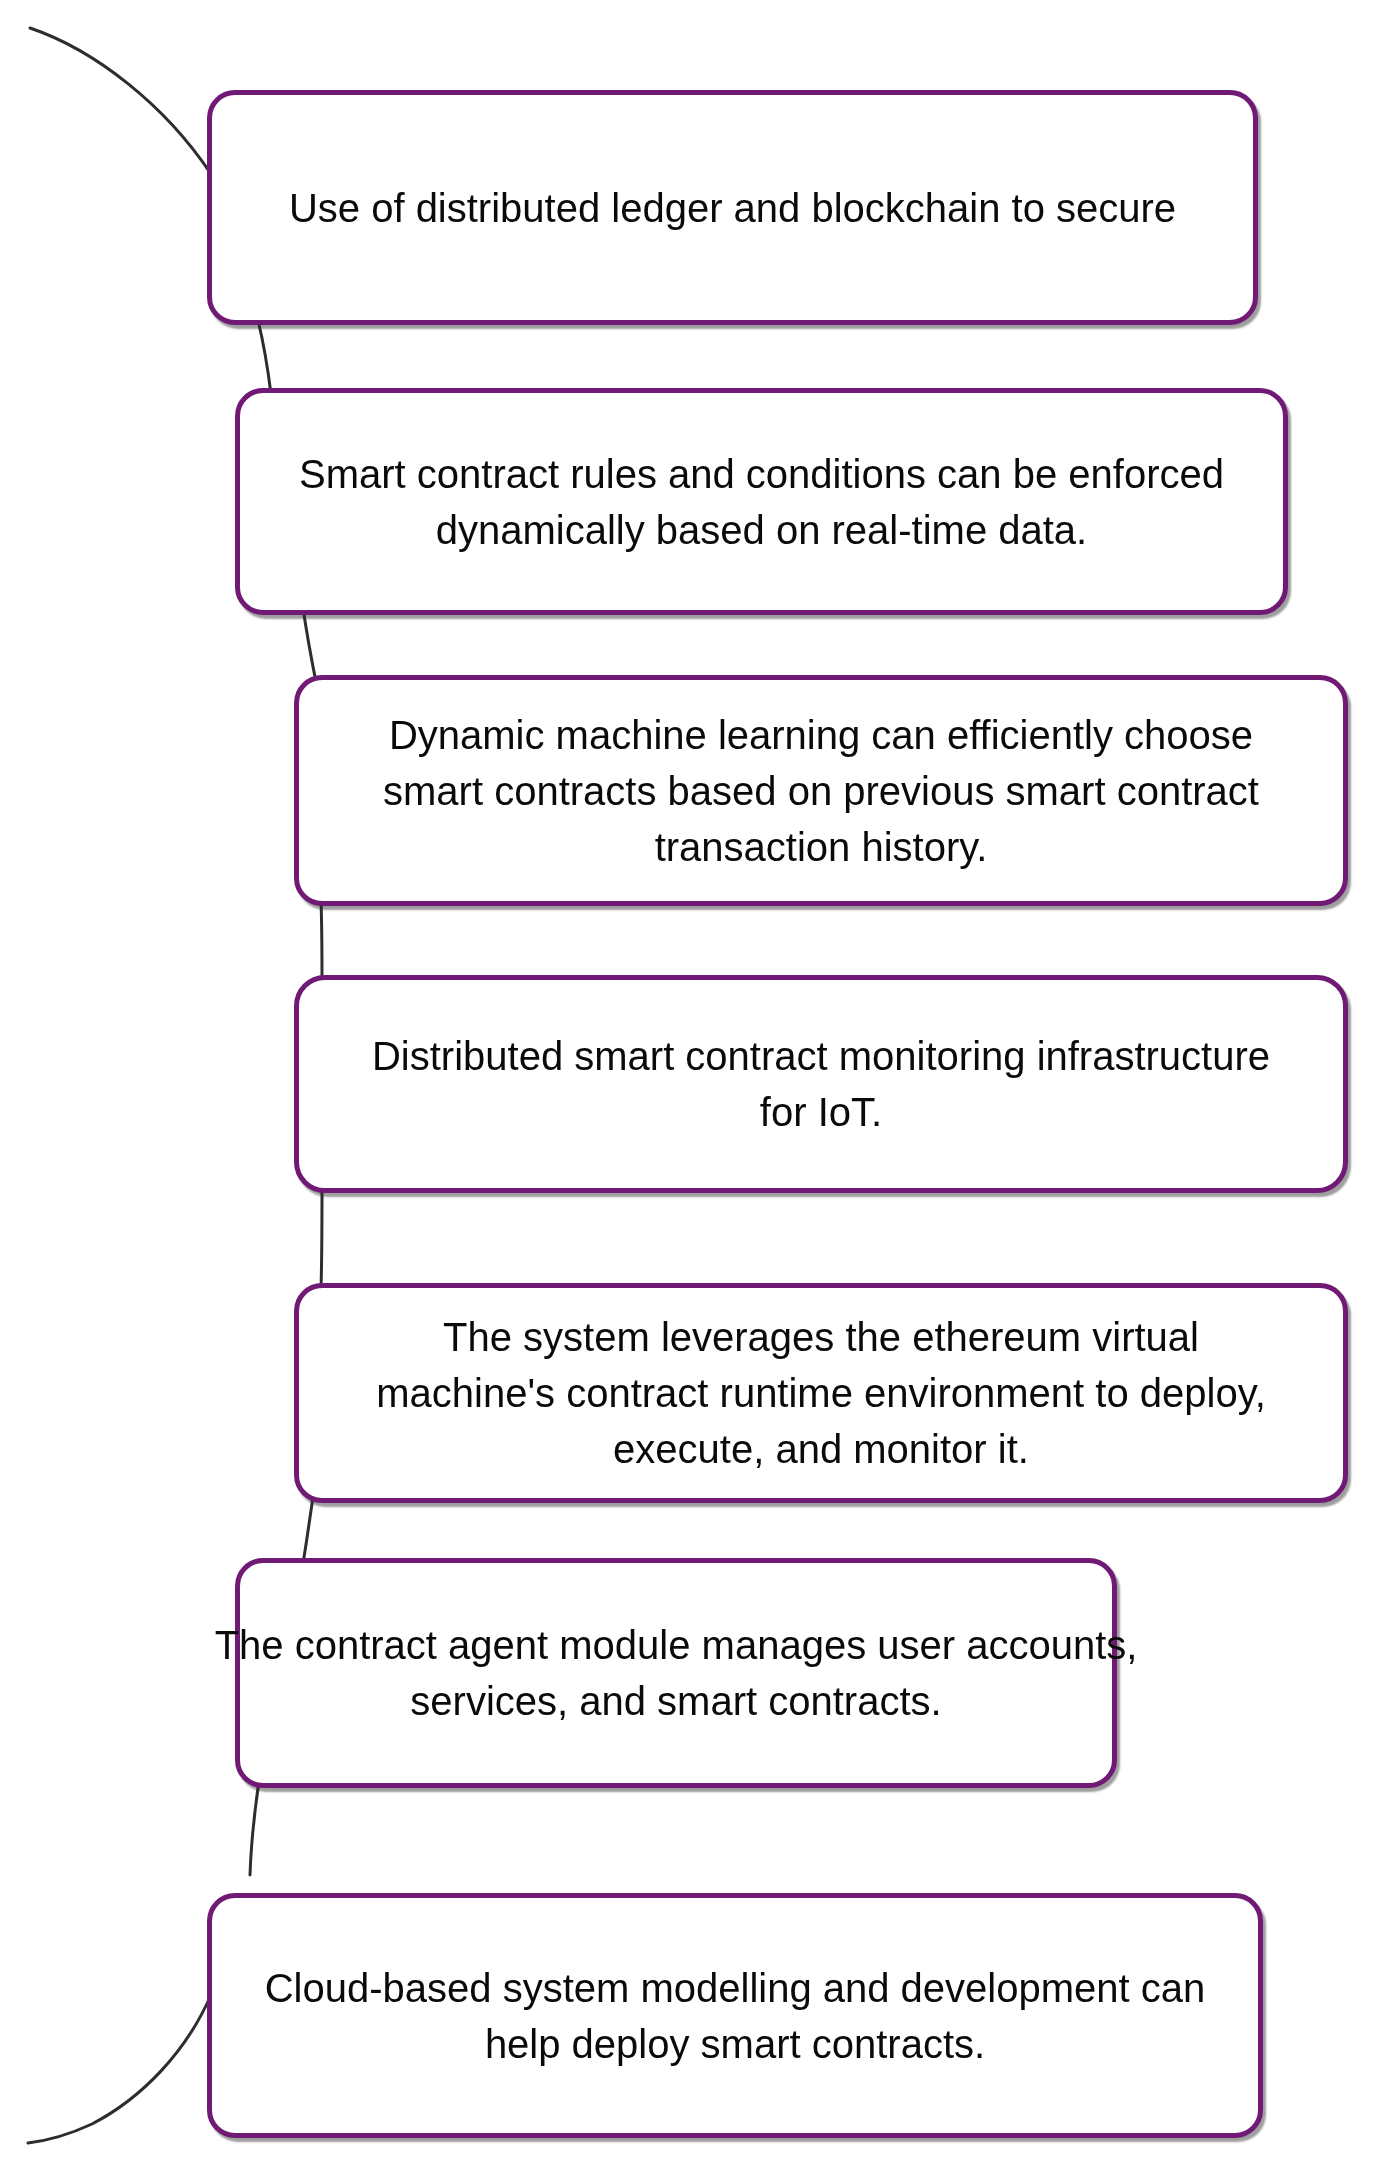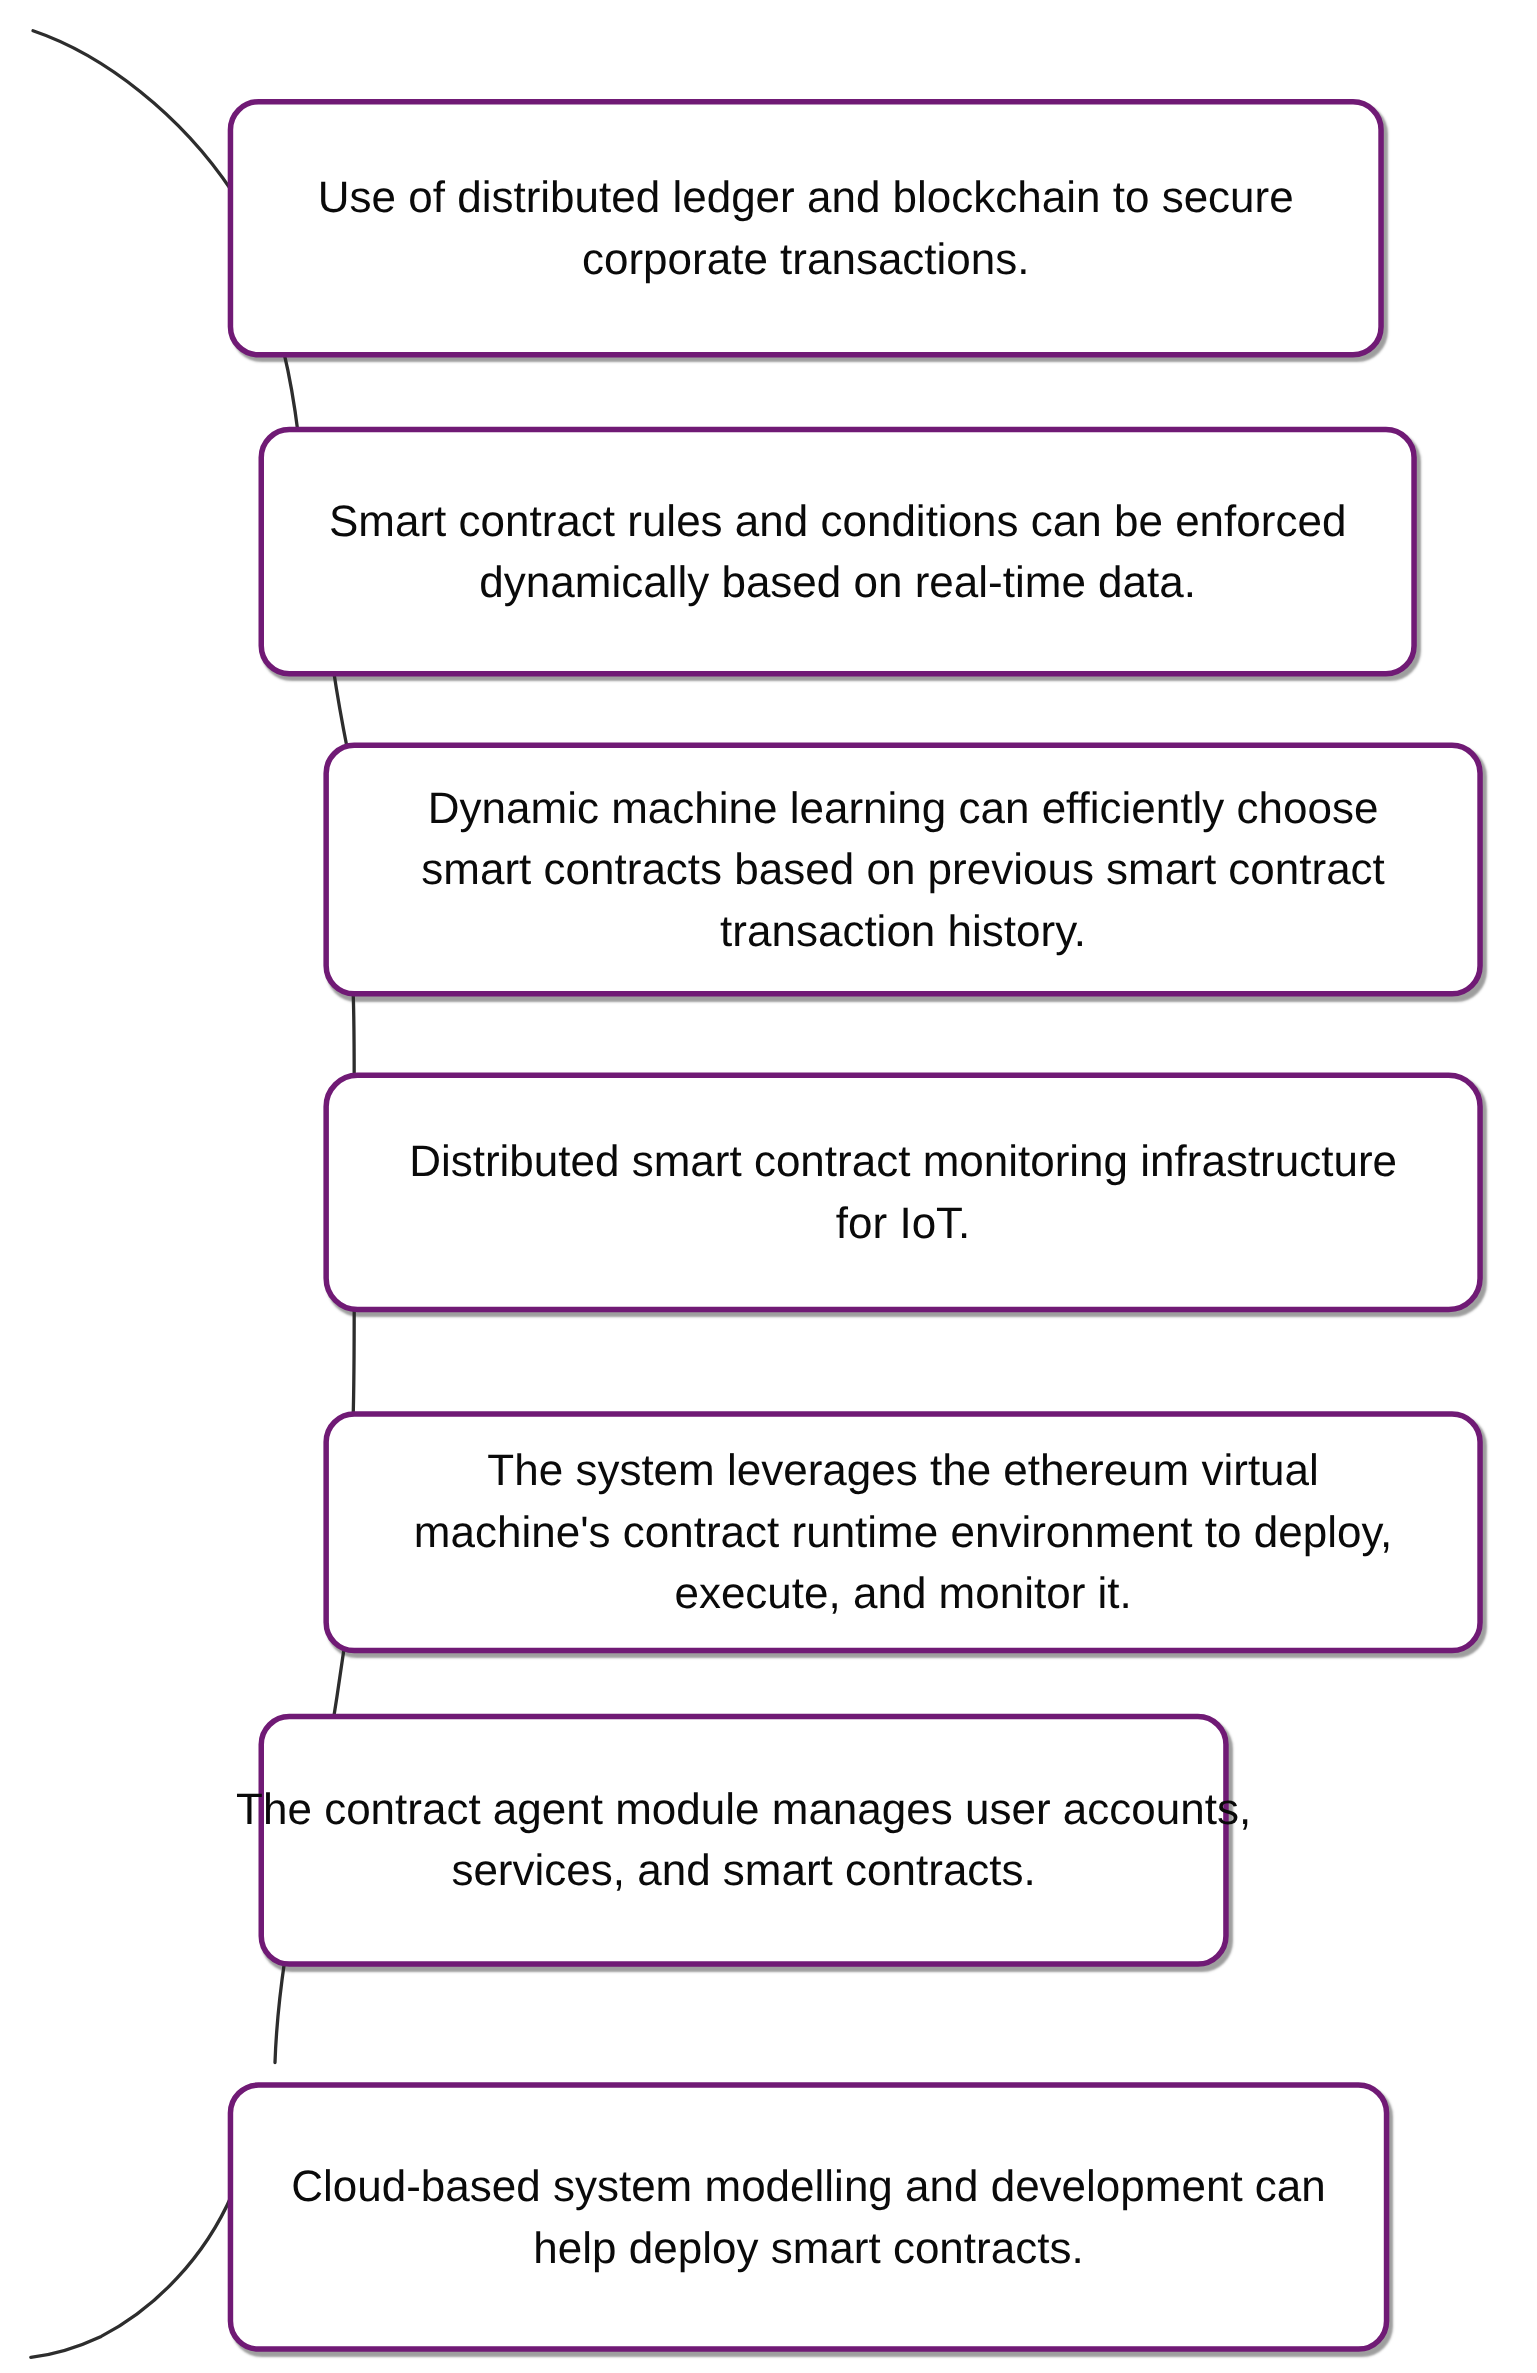--- a/index.html
+++ b/index.html
@@ -69,21 +69,20 @@
     <path d="M 303 608 C 307 635, 310 652, 316 682"></path>
     <path d="M 321 900 C 322 928, 322 952, 322 982"></path>
     <path d="M 322 1187 C 322 1220, 322 1255, 321 1290"></path>
     <path d="M 313 1497 C 309 1525, 306 1545, 302 1570"></path>
     <path d="M 259 1781 C 254 1815, 251 1845, 250 1875"></path>
     <path d="M 211 1995 C 186 2052, 142 2098, 92 2124 C 64 2137, 45 2141, 28 2143"></path>
   </svg>
 
   <div class="node-card card-1">
     <div class="node-line">Use of distributed ledger and blockchain to secure</div>
-    <div class="node-line">corporate transactions.</div>
   </div>
 
   <div class="node-card card-2">
     <div class="node-line">Smart contract rules and conditions can be enforced</div>
     <div class="node-line">dynamically based on real-time data.</div>
   </div>
 
   <div class="node-card card-3">
     <div class="node-line">Dynamic machine learning can efficiently choose</div>
     <div class="node-line">smart contracts based on previous smart contract</div>

